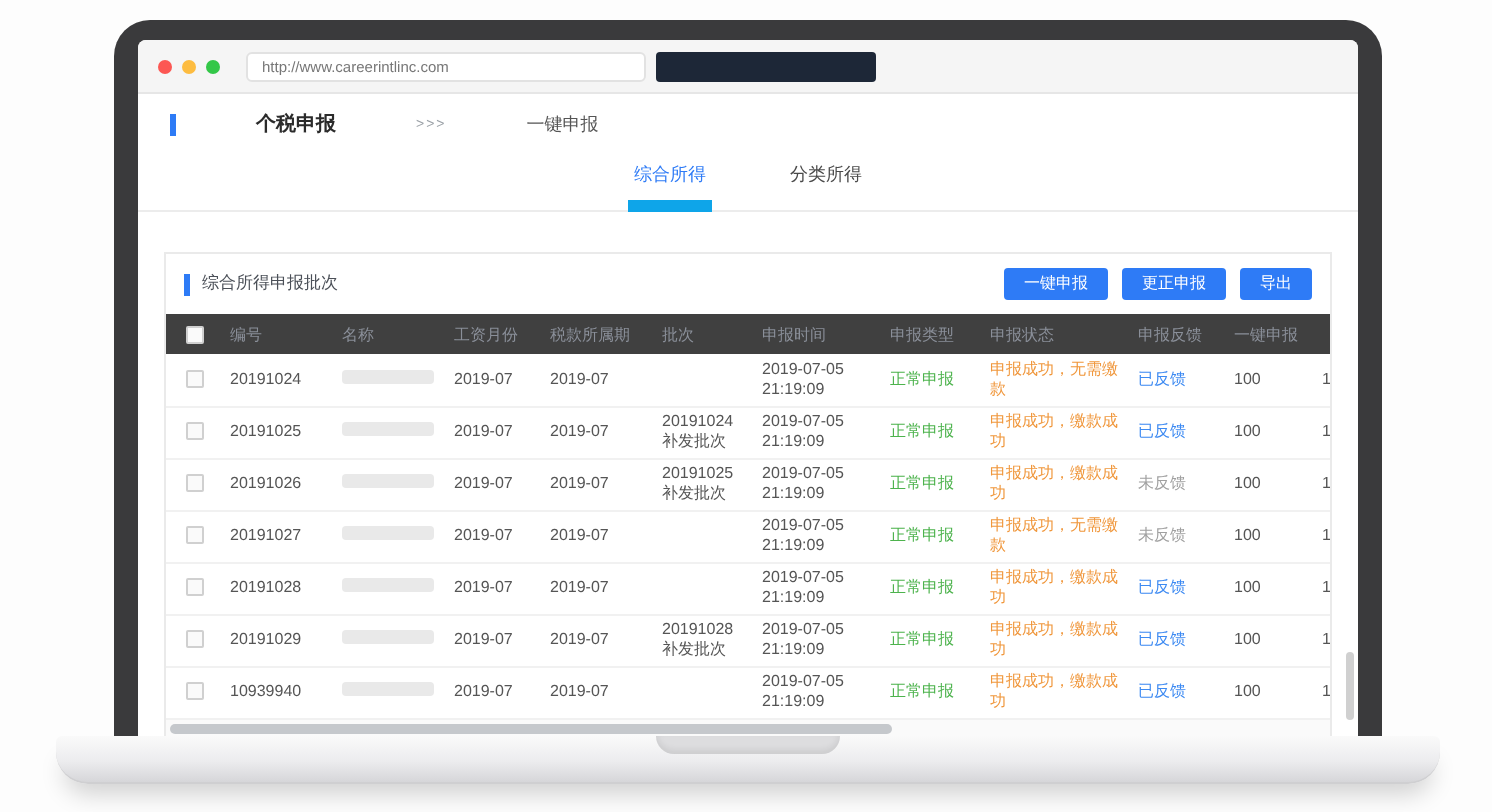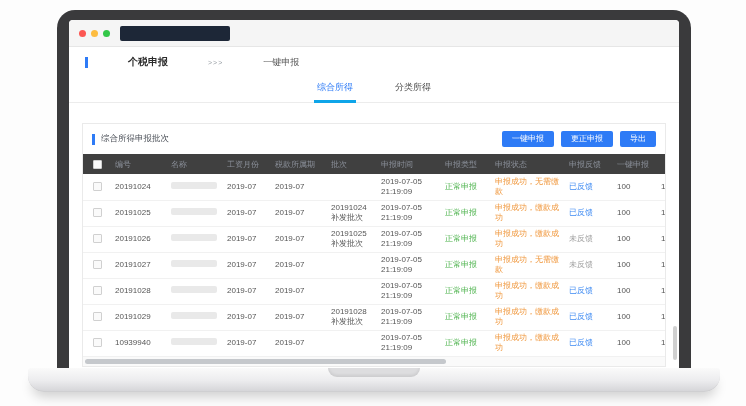--- a/index.html
+++ b/index.html
@@ -56,21 +56,21 @@
   
   .page-header { height:30px; display:flex; align-items:center; padding-left:16px;gap:34px; }
   .accent-bar { width:3px; height:11px; background:#2e7bf6; margin-right:6px; }
   .page-title { font-size:10px; font-weight:bold; color:#2b2b2b; }
   .crumb-sep { font-size:7px; color:#9aa0a6; margin:0 6px; letter-spacing:1px; }
   .page-sub { font-size:9px; color:#555; }
 
   
   .tabs { display:flex; justify-content:center; gap:36px; border-bottom:1px solid #ececec; }
   .tab { font-size:9px; color:#4a4a4a; padding:4px 3px 6px; cursor:pointer; }
-  .tab.active { color:#2e7bf6; border-bottom:3px solid #0ea5e9; margin-bottom:-1px; }
+  .tab.active { color:#2e7bf6; border-bottom:6px solid #0ea5e9; margin-bottom:-1px; }
 
   
   .card { margin:20px 13px 0; border:1px solid #eaeaea; position:relative; overflow:hidden; }
   .card-header { display:flex; align-items:center; padding:7px 9px; }
   .card-title { font-size:8.5px; color:#4a4f57; }
   .card-buttons { margin-left:auto; display:flex; gap:7px; }
   .btn {
     background:#2e7bf6; color:#fff; font-size:8px; line-height:1;
     padding:4px 10px; border:none; border-radius:2px; cursor:pointer;
   }
@@ -112,20 +112,23 @@
 </head>
 <body>
 
 <div class="laptop-screen">
   <div class="browser">
 
     <div class="chrome">
       <span class="dot red"></span>
       <span class="dot yellow"></span>
       <span class="dot green"></span>
+      <div class="url-pill">
+        <span>http://www.careerintlinc.com</span>
+      </div>
       <div class="dark-strip"></div>
     </div>
 
     <div class="content">
 
       <div class="page-header">
         <span class="accent-bar"></span>
         <span class="page-title">个税申报</span>
         <span class="crumb-sep">&gt;&gt;&gt;</span>
         <span class="page-sub">一键申报</span>

